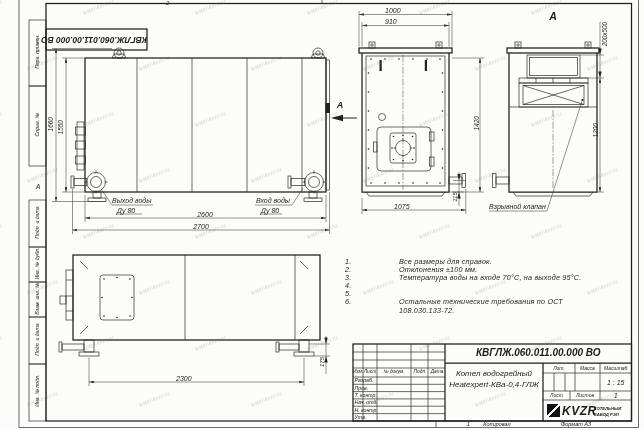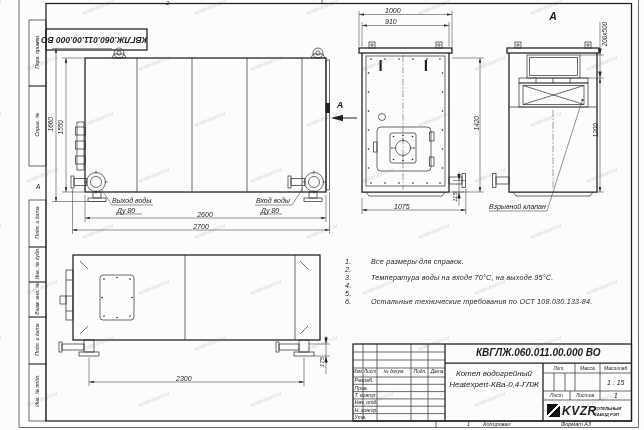--- a/index.html
+++ b/index.html
@@ -14,21 +14,21 @@
   .t{position:absolute;font-style:italic;color:#1c1c1c;white-space:nowrap;line-height:1;font-size:7px;}
   .c{text-align:center;}
   .vt{transform:rotate(-90deg);transform-origin:center;text-align:center;width:60px;}
   .flip{transform:rotate(180deg);}
   .wm{position:absolute;font-size:6px;font-style:italic;color:rgba(125,115,100,.30);
       transform:rotate(-22deg);white-space:nowrap;pointer-events:none;}
   #wmlayer{position:absolute;left:0;top:0;width:644px;height:430px;pointer-events:none;}
   .notes{position:absolute;left:342px;top:258px;width:252px;color:#1c1c1c;}
   .note{display:flex;font-style:italic;font-size:7.2px;line-height:8.1px;letter-spacing:.2px;}
   .note .n{width:26px;flex:none;padding-left:3px;}
-  .note .x{flex:1;}
+  .note .x{flex:1;margin-left:28px;}
   .logo{position:absolute;left:547px;top:404px;width:13px;height:13px;background:#111;
         background-image:linear-gradient(135deg,transparent 44%,#fff 44%,#fff 56%,transparent 56%);}
 </style>
 </head>
 <body>
 
 <div id="sheet">
 
 <svg width="644" height="430" viewBox="0 0 644 430">
   <defs>
@@ -366,34 +366,35 @@
 <span class="t c" style="left:176px;top:374.5px;">2300</span>
 <span class="t vt" style="left:291.5px;top:359px;font-size:6px;">175</span>
 
 <div class="notes">
   <div class="note">
         <span class="n">1.</span>
         <span class="x">Все размеры для справок.</span>
       </div>
   <div class="note">
         <span class="n">2.</span>
+        <span class="x">Отклонения ±100 мм.</span>
       </div>
   <div class="note">
         <span class="n">3.</span>
         <span class="x">Температура воды на входе 70°С, на выходе 95°С.</span>
       </div>
   <div class="note">
         <span class="n">4.</span>
       </div>
   <div class="note">
         <span class="n">5.</span>
       </div>
   <div class="note">
         <span class="n">6.</span>
-        <span class="x">Остальные технические требования по ОСТ 108.030.133-84.</span>
+        <span class="x">Остальные технические требования по ОСТ 108.030.133-72.</span>
       </div>
 </div>
 
 <span class="t c" style="left:350px;top:370px;width:16px;font-size:4.8px;">Изм.</span>
 <span class="t c" style="left:362px;top:370px;width:16px;font-size:4.8px;">Лист</span>
 <span class="t c" style="left:378px;top:370px;width:32px;font-size:4.8px;">№ докум.</span>
 <span class="t c" style="left:408px;top:370px;width:24px;font-size:4.8px;">Подп.</span>
 <span class="t c" style="left:425px;top:370px;width:24px;font-size:4.8px;">Дата</span>
 <span class="t" style="left:354.5px;top:378.4px;font-size:5.2px;">Разраб.</span>
 <span class="t" style="left:354.5px;top:385.7px;font-size:5.2px;">Пров.</span>

